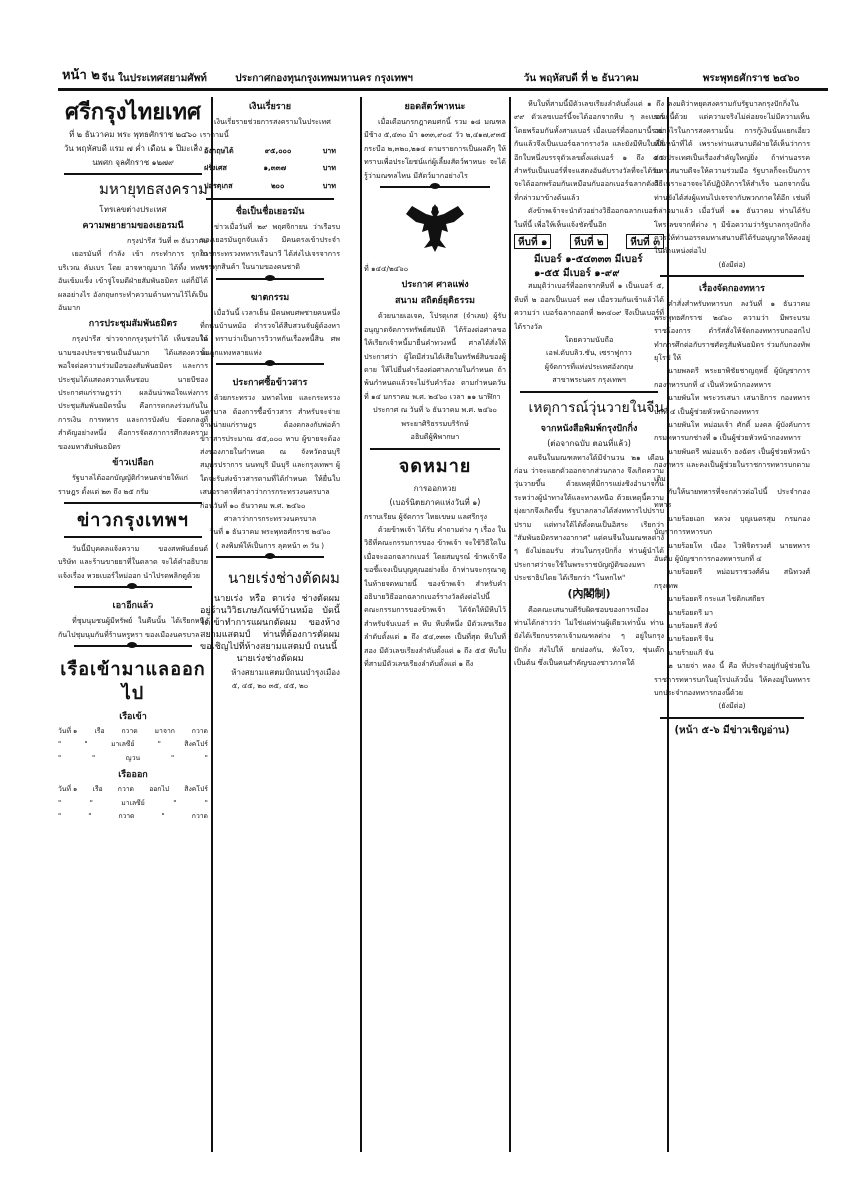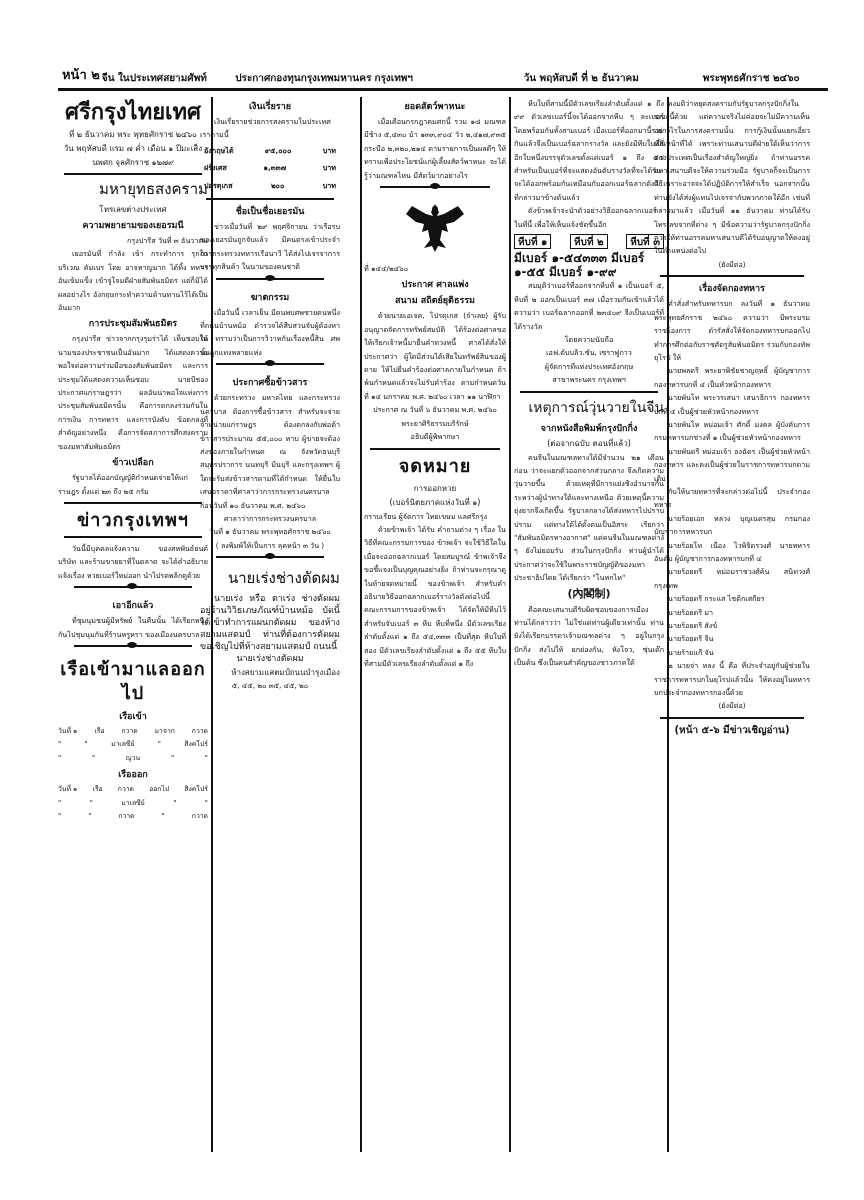--- a/index.html
+++ b/index.html
@@ -183,21 +183,21 @@
   </div>
 
   <div class="col c4">
     <p class="p">หีบใบที่สามนี้มีตัวเลขเรียงลำดับตั้งแต่ ๑ ถึง ๙๙ ตัวเลขเบอร์นี้จะได้ออกจากหีบ ๆ ละเบอร์ โดยพร้อมกันทั้งสามเบอร์ เมื่อเบอร์ที่ออกมานี้รวมกันแล้วจึงเป็นเบอร์ฉลากรางวัล และยังมีหีบใบที่สี่อีกใบหนึ่งบรรจุตัวเลขตั้งแต่เบอร์ ๑ ถึง ๕๕ สำหรับเป็นเบอร์ที่จะแสดงอันดับรางวัลที่จะได้รับ จะได้ออกพร้อมกันเหมือนกับออกเบอร์ฉลากดังวิธีที่กล่าวมาข้างต้นแล้ว</p>
     <p class="p">ดังข้าพเจ้าจะนำตัวอย่างวิธีออกฉลากเบอร์ในที่นี้ เพื่อให้เห็นแจ้งชัดขึ้นอีก</p>
     <div class="boxes">
       <span class="box">หีบที่ ๑</span>
       <span class="box">หีบที่ ๒</span>
       <span class="box">หีบที่ ๓</span>
     </div>
-    <div style="font-weight:bold;font-size:12px;">มีเบอร์ ๑-๕๔๓๓๓  มีเบอร์ ๑-๕๕  มีเบอร์ ๑-๙๙</div>
+    <div style="font-weight:bold;font-size:10px;margin-left:20px;">มีเบอร์ ๑-๕๔๓๓๓  มีเบอร์ ๑-๕๕  มีเบอร์ ๑-๙๙</div>
     <p class="p">สมมุติว่าเบอร์ที่ออกจากหีบที่ ๑ เป็นเบอร์ ๕, หีบที่ ๒ ออกเป็นเบอร์ ๓๗ เมื่อรวมกันเข้าแล้วได้ความว่า เบอร์ฉลากออกที่ ๒๓๔๐๙ จึงเป็นเบอร์ที่ได้รางวัล</p>
     <div class="center">โดยความนับถือ</div>
     <div class="center">เอฟ.ดับบลิว.ซัน, เซราฟูกาว</div>
     <div class="center">ผู้จัดการที่แห่งประเทศอังกฤษ</div>
     <div class="center">สาขาพระนคร กรุงเทพฯ</div>
     <div class="rule"></div>
     <div class="h1" style="font-size:14px;">เหตุการณ์วุ่นวายในจีน</div>
     <div class="h2">จากหนังสือพิมพ์กรุงปักกิ่ง</div>
     <div class="h3">(ต่อจากฉบับ ตอนที่แล้ว)</div>
     <p class="p">คนจีนในมณฑลทางใต้มีจำนวน ๒๑ เดือนก่อน ว่าจะแยกตัวออกจากส่วนกลาง จึงเกิดความวุ่นวายขึ้น ด้วยเหตุที่มีการแย่งชิงอำนาจกันระหว่างผู้นำทางใต้และทางเหนือ ด้วยเหตุนี้ความยุ่งยากจึงเกิดขึ้น รัฐบาลกลางได้ส่งทหารไปปราบปราม แต่ทางใต้ได้ตั้งตนเป็นอิสระ เรียกว่า "สัมพันธมิตรทางอากาศ" แต่คนจีนในมณฑลต่าง ๆ ยังไม่ยอมรับ ส่วนในกรุงปักกิ่ง ท่านผู้นำได้ประกาศว่าจะใช้ในพระราชบัญญัติของมหาประชาธิปไตย ได้เรียกว่า "โนหกไห"</p>

